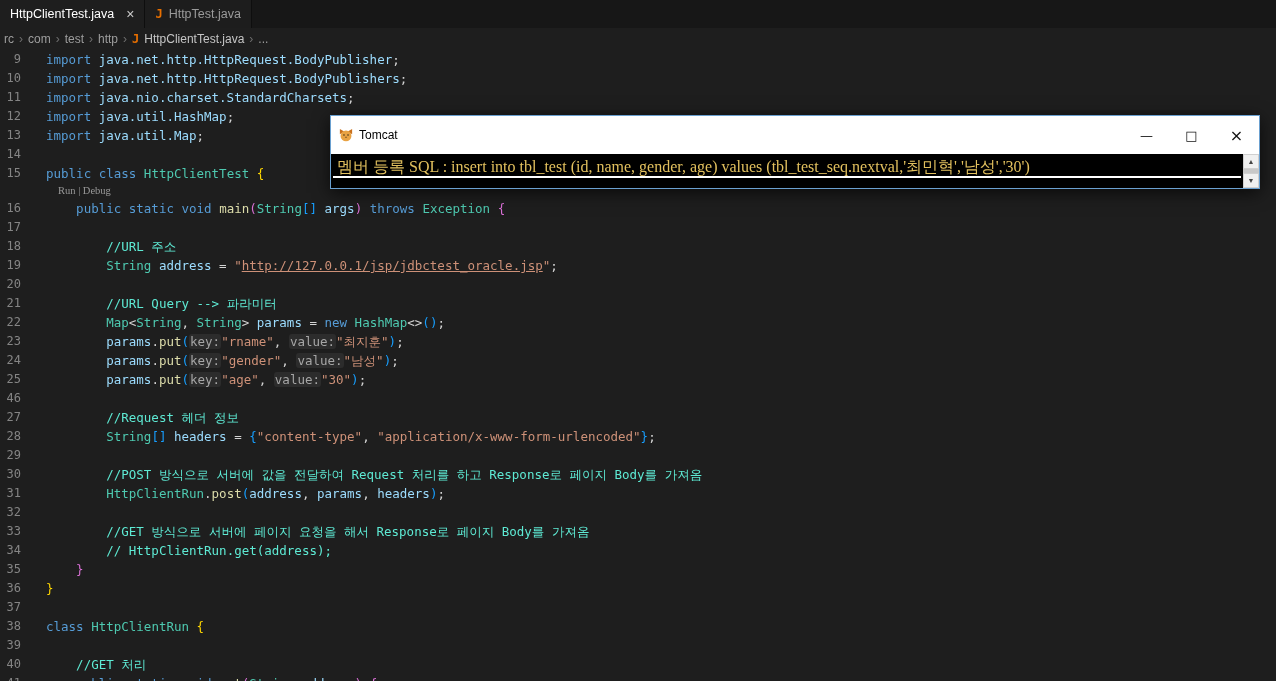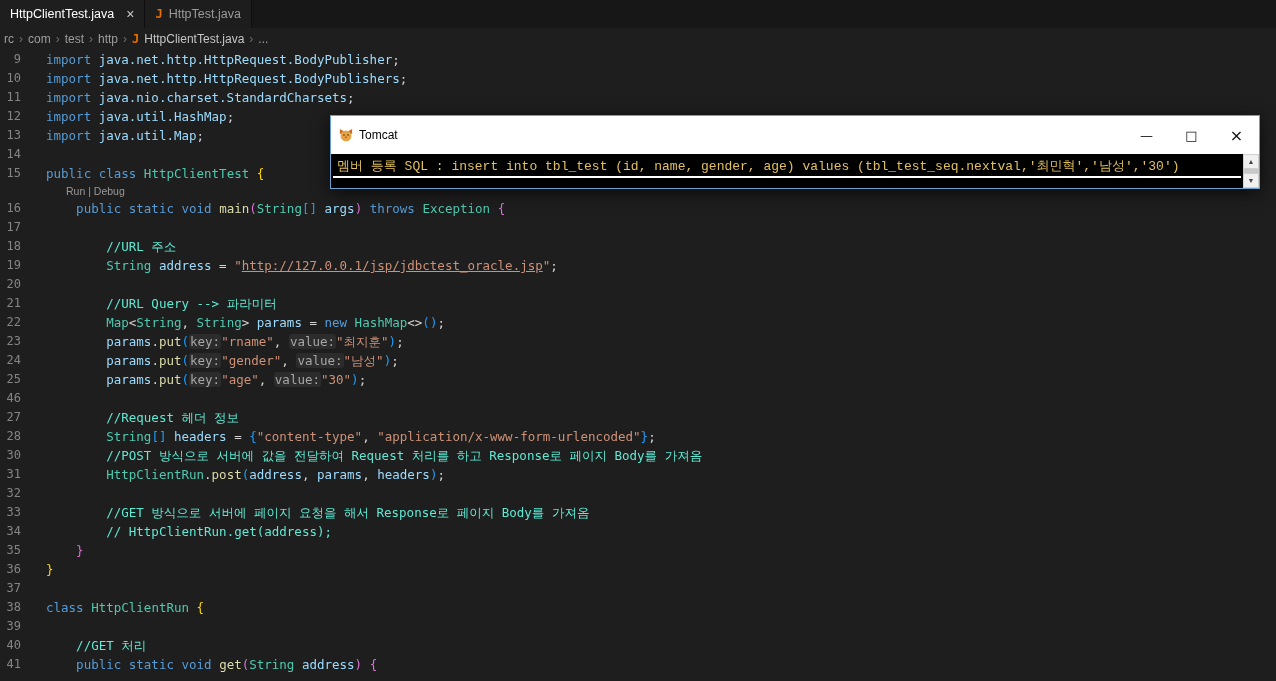--- a/index.html
+++ b/index.html
@@ -25,22 +25,22 @@
   .bc-file { color:#c5c5c5; }
 
   
   .editor { position:absolute; top:50px; left:0; right:0; bottom:0; overflow:hidden;
             font-family:"DejaVu Sans Mono", monospace; font-size:12.5px; }
   .code-row { display:flex; height:19px; line-height:19px; }
   .gutter { width:46px; min-width:46px; text-align:right; padding-right:25px;
             color:#858585; font-size:12px; }
   .code { white-space:pre;text-align:right; }
   .lens-row { display:flex; height:16px; line-height:16px; }
-  .lens { margin-left:20px; color:#999999; font-size:10.5px;
-          font-family:Liberation Sans, sans-serif; cursor:pointer; }
+  .lens { margin-left:12px; color:#999999; font-size:10.5px;
+          font-family:Liberation Serif, serif; cursor:pointer; }
 
   .tk-k  { color:#569cd6; }
   .tk-t  { color:#4ec9b0; }
   .tk-f  { color:#dcdcaa; }
   .tk-v  { color:#9cdcfe; }
   .tk-s  { color:#ce9178; }
   .tk-sl { color:#ce9178; text-decoration:underline; }
   .tk-c  { color:#5eead4; }
   .tk-p  { color:#d4d4d4; }
   .tk-h  { color:#a6a6a6; background:#2c2c2c; border-radius:3px; padding:0 1px; }
@@ -54,21 +54,21 @@
             display:flex; flex-direction:column; z-index:10; }
   .tc-title { height:38px; min-height:27px; background:#ffffff; display:flex;
               align-items:center; padding-left:8px; gap:6px; font-size:12px; color:#000000; }
   .tc-icon { display:flex; align-items:center; }
   .tc-controls { margin-left:auto; display:flex; height:100%; }
   .tc-btn { width:45px; display:flex; align-items:center; justify-content:center;
             font-size:13px; color:#111111; cursor:pointer; font-family:"DejaVu Sans", sans-serif; }
   .tc-close { font-size:16px; }
   .tc-body { position:relative; flex:1; background:#000000; overflow:hidden; }
   .tc-text { position:absolute; top:3px; left:6px; right:20px; color:#e2c05e;
-             font-family:Liberation Mono, monospace; font-size:13px;
+             font-family:Liberation Serif, serif; font-size:16px;
              white-space:nowrap; overflow:hidden; }
   .tc-underline { position:absolute; left:2px; right:18px; top:22px; height:2px;
                   background:#ffffff; }
   .tc-scrollbar { position:absolute; top:0; right:0; bottom:0; width:16px; background:#e8e8e8;
                   display:flex; flex-direction:column; align-items:center; }
   .sb-arrow { width:100%; height:15px; min-height:15px; background:#f0f0f0; color:#444444;
               font-size:7px; display:flex; align-items:center; justify-content:center;
               border:1px solid #d0d0d0; cursor:pointer; }
   .sb-thumb { width:100%; height:12px; background:#c8c8c8; cursor:pointer; }
   .sb-fill { flex:1; }
@@ -181,20 +181,24 @@
         <div class="gutter">46</div>
         <div class="code"></div>
       </div>
       <div class="code-row">
         <div class="gutter">27</div>
         <div class="code"><span class="tk-p">        </span><span class="tk-c">//Request 헤더 정보</span></div>
       </div>
       <div class="code-row">
         <div class="gutter">28</div>
         <div class="code"><span class="tk-p">        </span><span class="tk-t">String</span><span class="tk-b3">[]</span><span class="tk-p"> </span><span class="tk-v">headers</span><span class="tk-p"> = </span><span class="tk-b3">{</span><span class="tk-s">"content-type"</span><span class="tk-p">, </span><span class="tk-s">"application/x-www-form-urlencoded"</span><span class="tk-b3">}</span><span class="tk-p">;</span></div>
+      </div>
+      <div class="code-row">
+        <div class="gutter">29</div>
+        <div class="code"></div>
       </div>
       <div class="code-row">
         <div class="gutter">30</div>
         <div class="code"><span class="tk-p">        </span><span class="tk-c">//POST 방식으로 서버에 값을 전달하여 Request 처리를 하고 Response로 페이지 Body를 가져옴</span></div>
       </div>
       <div class="code-row">
         <div class="gutter">31</div>
         <div class="code"><span class="tk-p">        </span><span class="tk-t">HttpClientRun</span><span class="tk-p">.</span><span class="tk-f">post</span><span class="tk-b3">(</span><span class="tk-v">address</span><span class="tk-p">, </span><span class="tk-v">params</span><span class="tk-p">, </span><span class="tk-v">headers</span><span class="tk-b3">)</span><span class="tk-p">;</span></div>
       </div>
       <div class="code-row">

